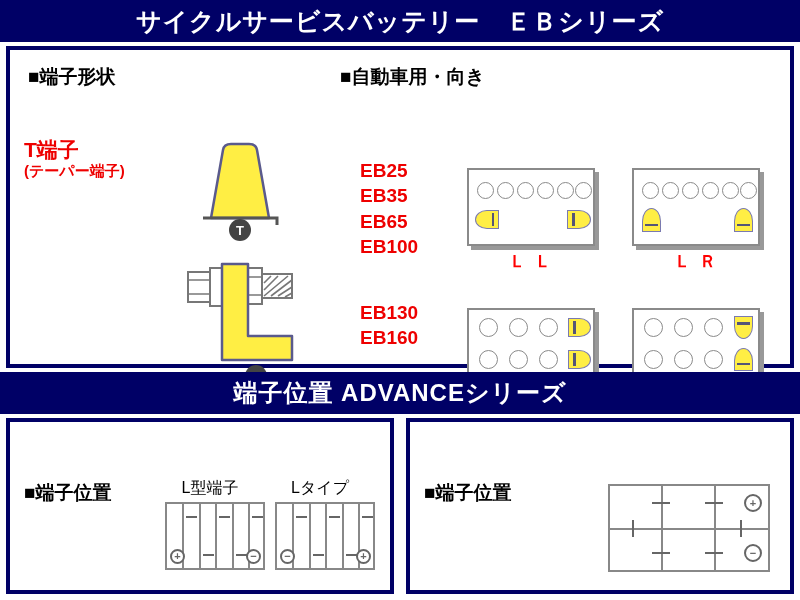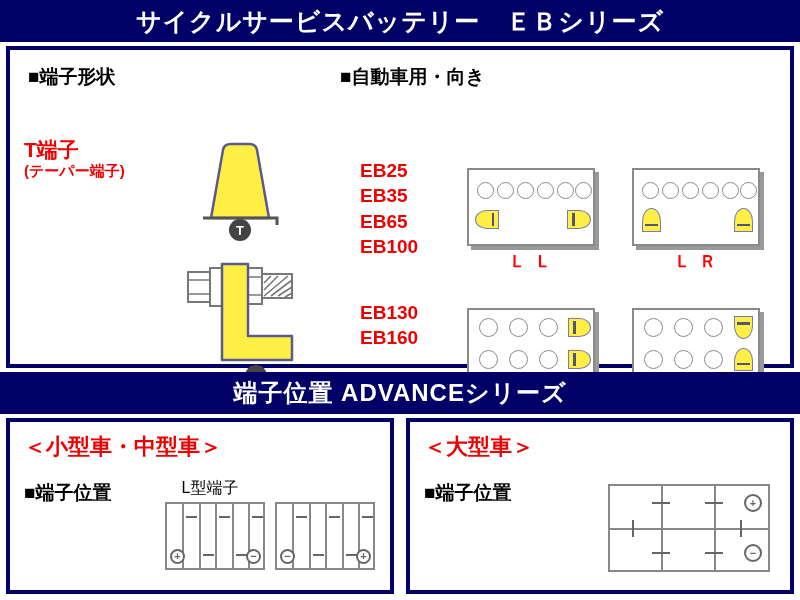--- a/index.html
+++ b/index.html
@@ -272,57 +272,56 @@
     </div>
     <div class="pos-label" style="left:622px;top:334px;width:128px;">Ｌ Ｒ</div>
 
   </div>
 
   <div class="banner banner-mid">
     <span>端子位置 ADVANCEシリーズ</span>
   </div>
 
   <div class="bot-panel bot-left">
-    <div class="cat-title">＜小型車・中型車＞</div>
     <div class="sub-head">■端子位置</div>
 
     <div class="type-cap" style="left:148px;top:56px;width:104px;">L型端子</div>
     <div class="carbatt" style="left:155px;top:80px;width:100px;height:68px;">
       <div class="cb-vline" style="left:15px;"></div>
       <div class="cb-vline" style="left:32px;"></div>
       <div class="cb-vline" style="left:48px;"></div>
       <div class="cb-vline" style="left:65px;"></div>
       <div class="cb-vline" style="left:81px;"></div>
       <div class="cb-tick" style="left:19px;top:12px;width:11px;height:2px;"></div>
       <div class="cb-tick" style="left:52px;top:12px;width:11px;height:2px;"></div>
       <div class="cb-tick" style="left:85px;top:12px;width:11px;height:2px;"></div>
       <div class="cb-tick" style="left:36px;top:50px;width:11px;height:2px;"></div>
       <div class="cb-tick" style="left:69px;top:50px;width:11px;height:2px;"></div>
       <div class="polarity" style="left:3px;top:45px;width:15px;height:15px;">+</div>
       <div class="polarity" style="left:79px;top:45px;width:15px;height:15px;">−</div>
     </div>
 
+    <div class="type-cap" style="left:258px;top:56px;width:104px;">Lタイプ</div>
     <div class="carbatt" style="left:265px;top:80px;width:100px;height:68px;">
       <div class="cb-vline" style="left:15px;"></div>
       <div class="cb-vline" style="left:32px;"></div>
       <div class="cb-vline" style="left:48px;"></div>
       <div class="cb-vline" style="left:65px;"></div>
       <div class="cb-vline" style="left:81px;"></div>
       <div class="cb-tick" style="left:19px;top:12px;width:11px;height:2px;"></div>
       <div class="cb-tick" style="left:52px;top:12px;width:11px;height:2px;"></div>
       <div class="cb-tick" style="left:85px;top:12px;width:11px;height:2px;"></div>
       <div class="cb-tick" style="left:36px;top:50px;width:11px;height:2px;"></div>
       <div class="cb-tick" style="left:69px;top:50px;width:11px;height:2px;"></div>
       <div class="polarity" style="left:3px;top:45px;width:15px;height:15px;">−</div>
       <div class="polarity" style="left:79px;top:45px;width:15px;height:15px;">+</div>
     </div>
   </div>
 
   <div class="bot-panel bot-right">
-    <div class="cat-title">＜大型車＞</div>
     <div class="sub-head">■端子位置</div>
 
     <div class="carbatt" style="left:198px;top:62px;width:162px;height:88px;">
       <div class="cb-vline" style="left:51px;"></div>
       <div class="cb-vline" style="left:104px;"></div>
       <div class="cb-hline" style="top:42px;"></div>
       <div class="cb-tick" style="left:42px;top:16px;width:18px;height:2px;"></div>
       <div class="cb-tick" style="left:95px;top:16px;width:18px;height:2px;"></div>
       <div class="cb-tick" style="left:42px;top:66px;width:18px;height:2px;"></div>
       <div class="cb-tick" style="left:95px;top:66px;width:18px;height:2px;"></div>

